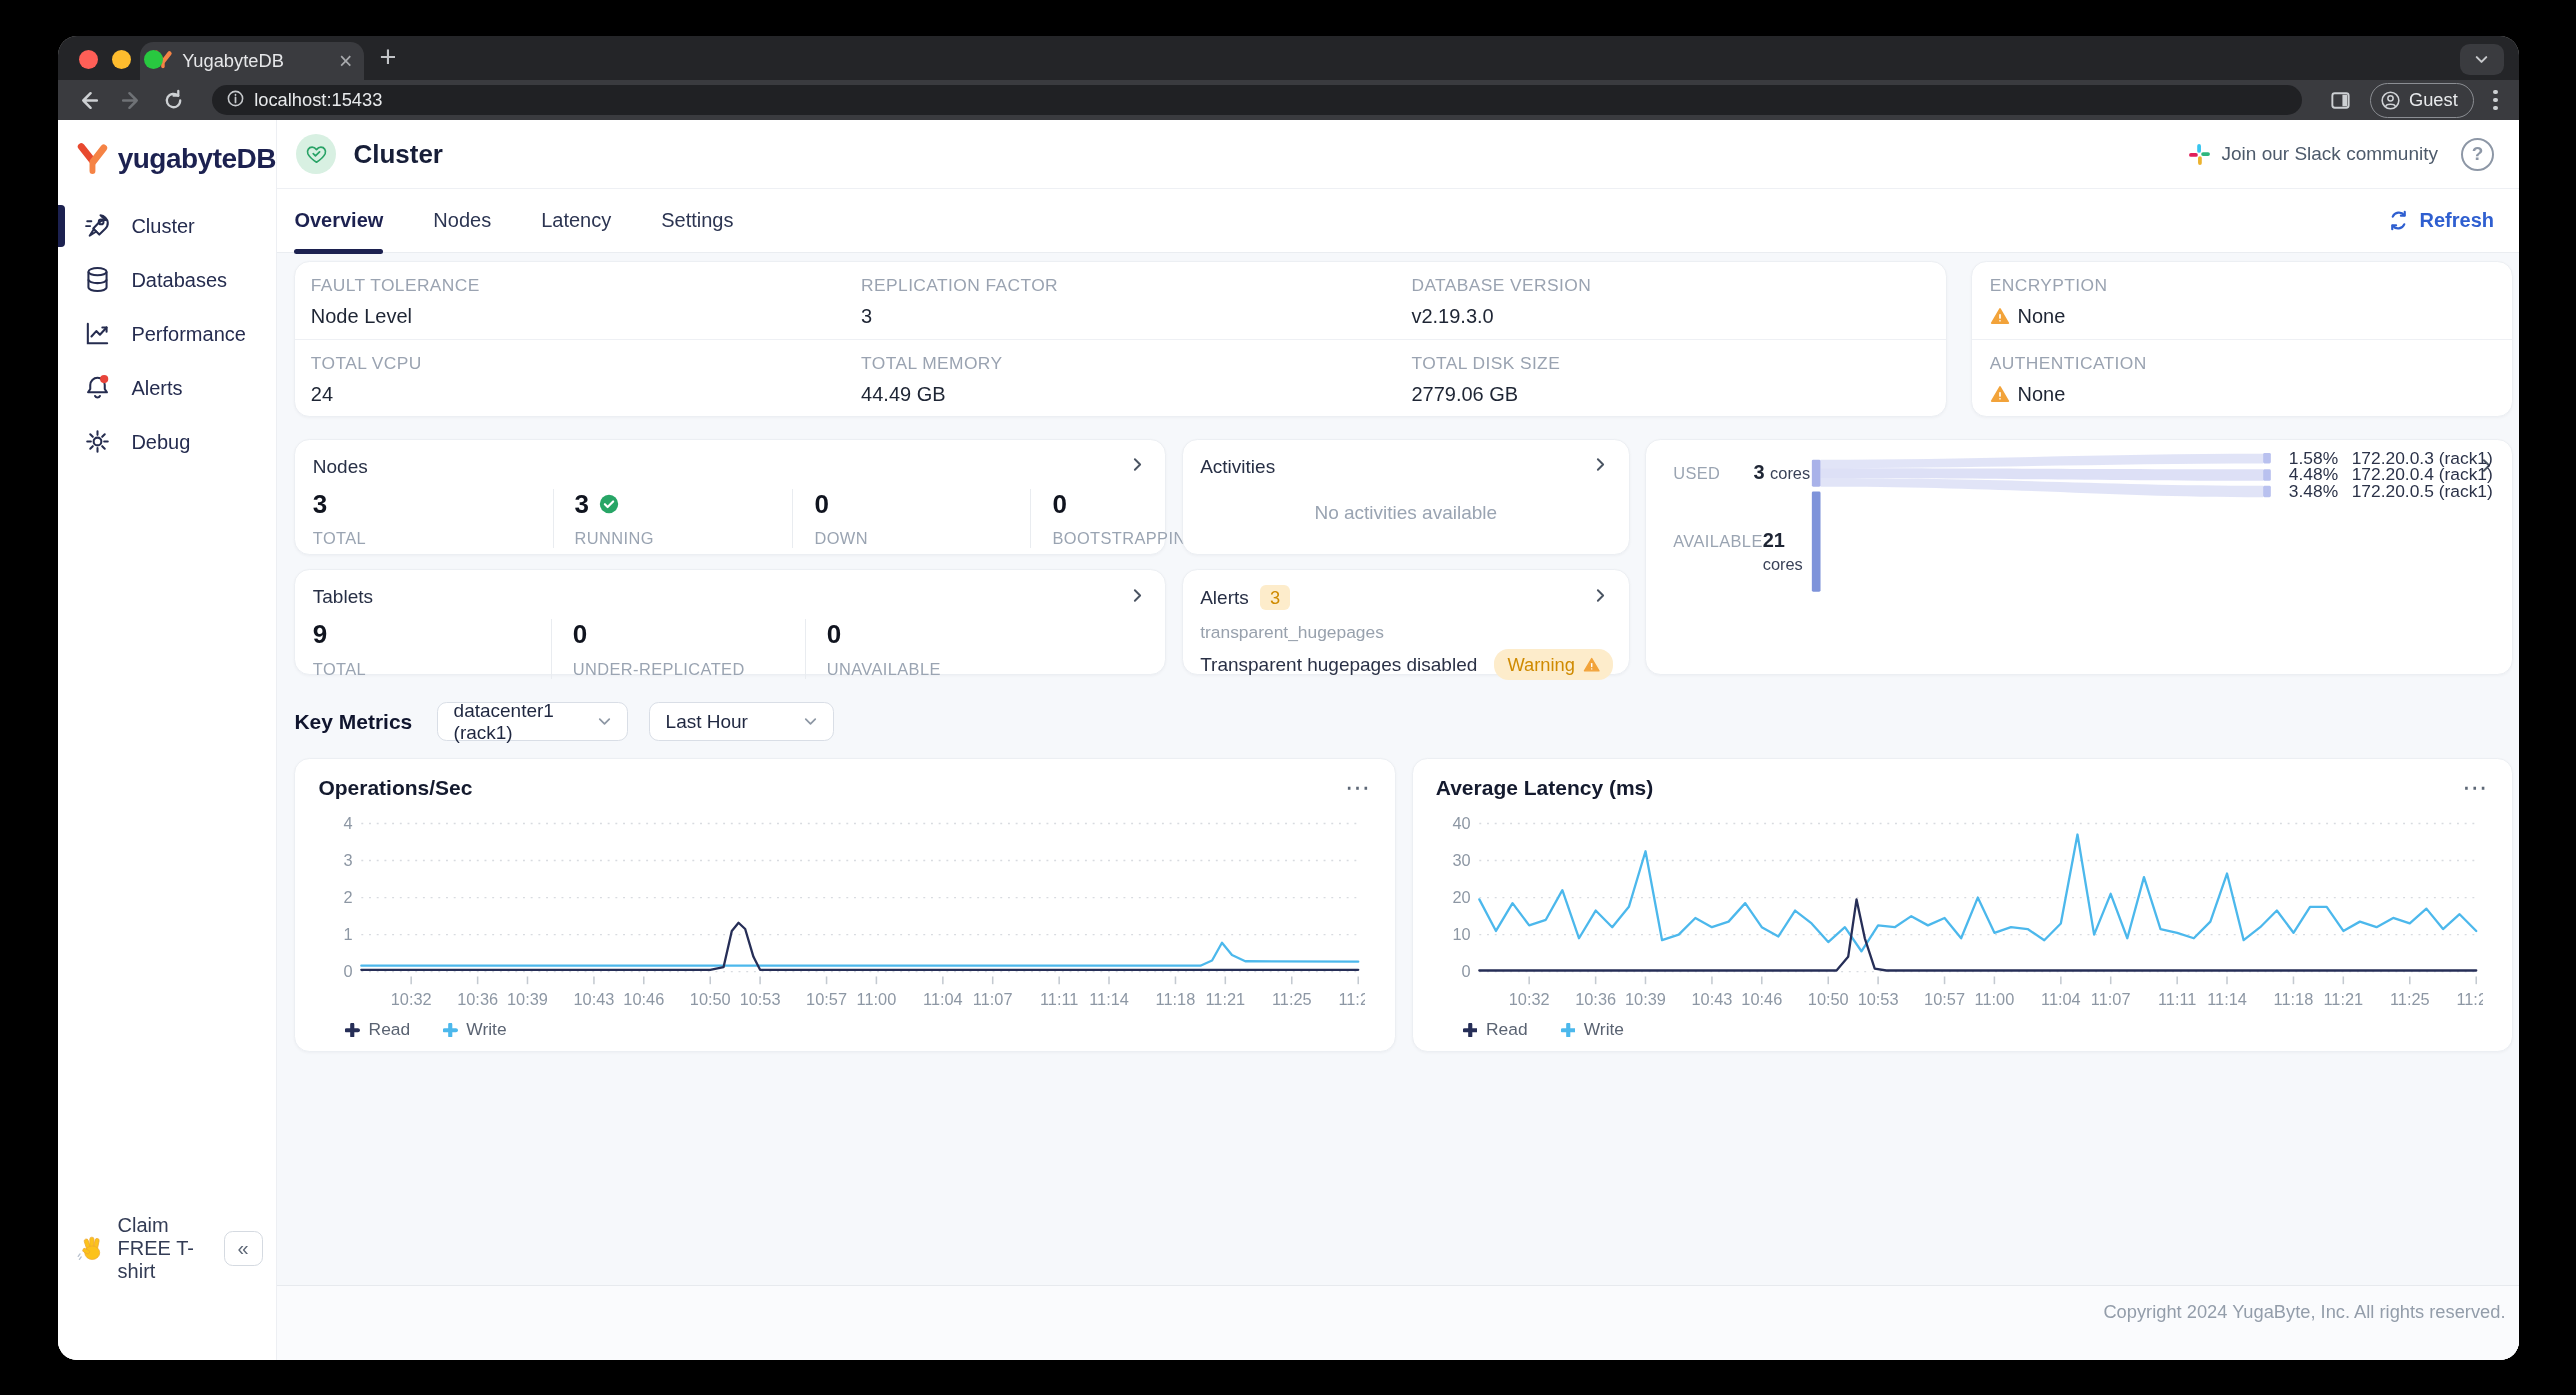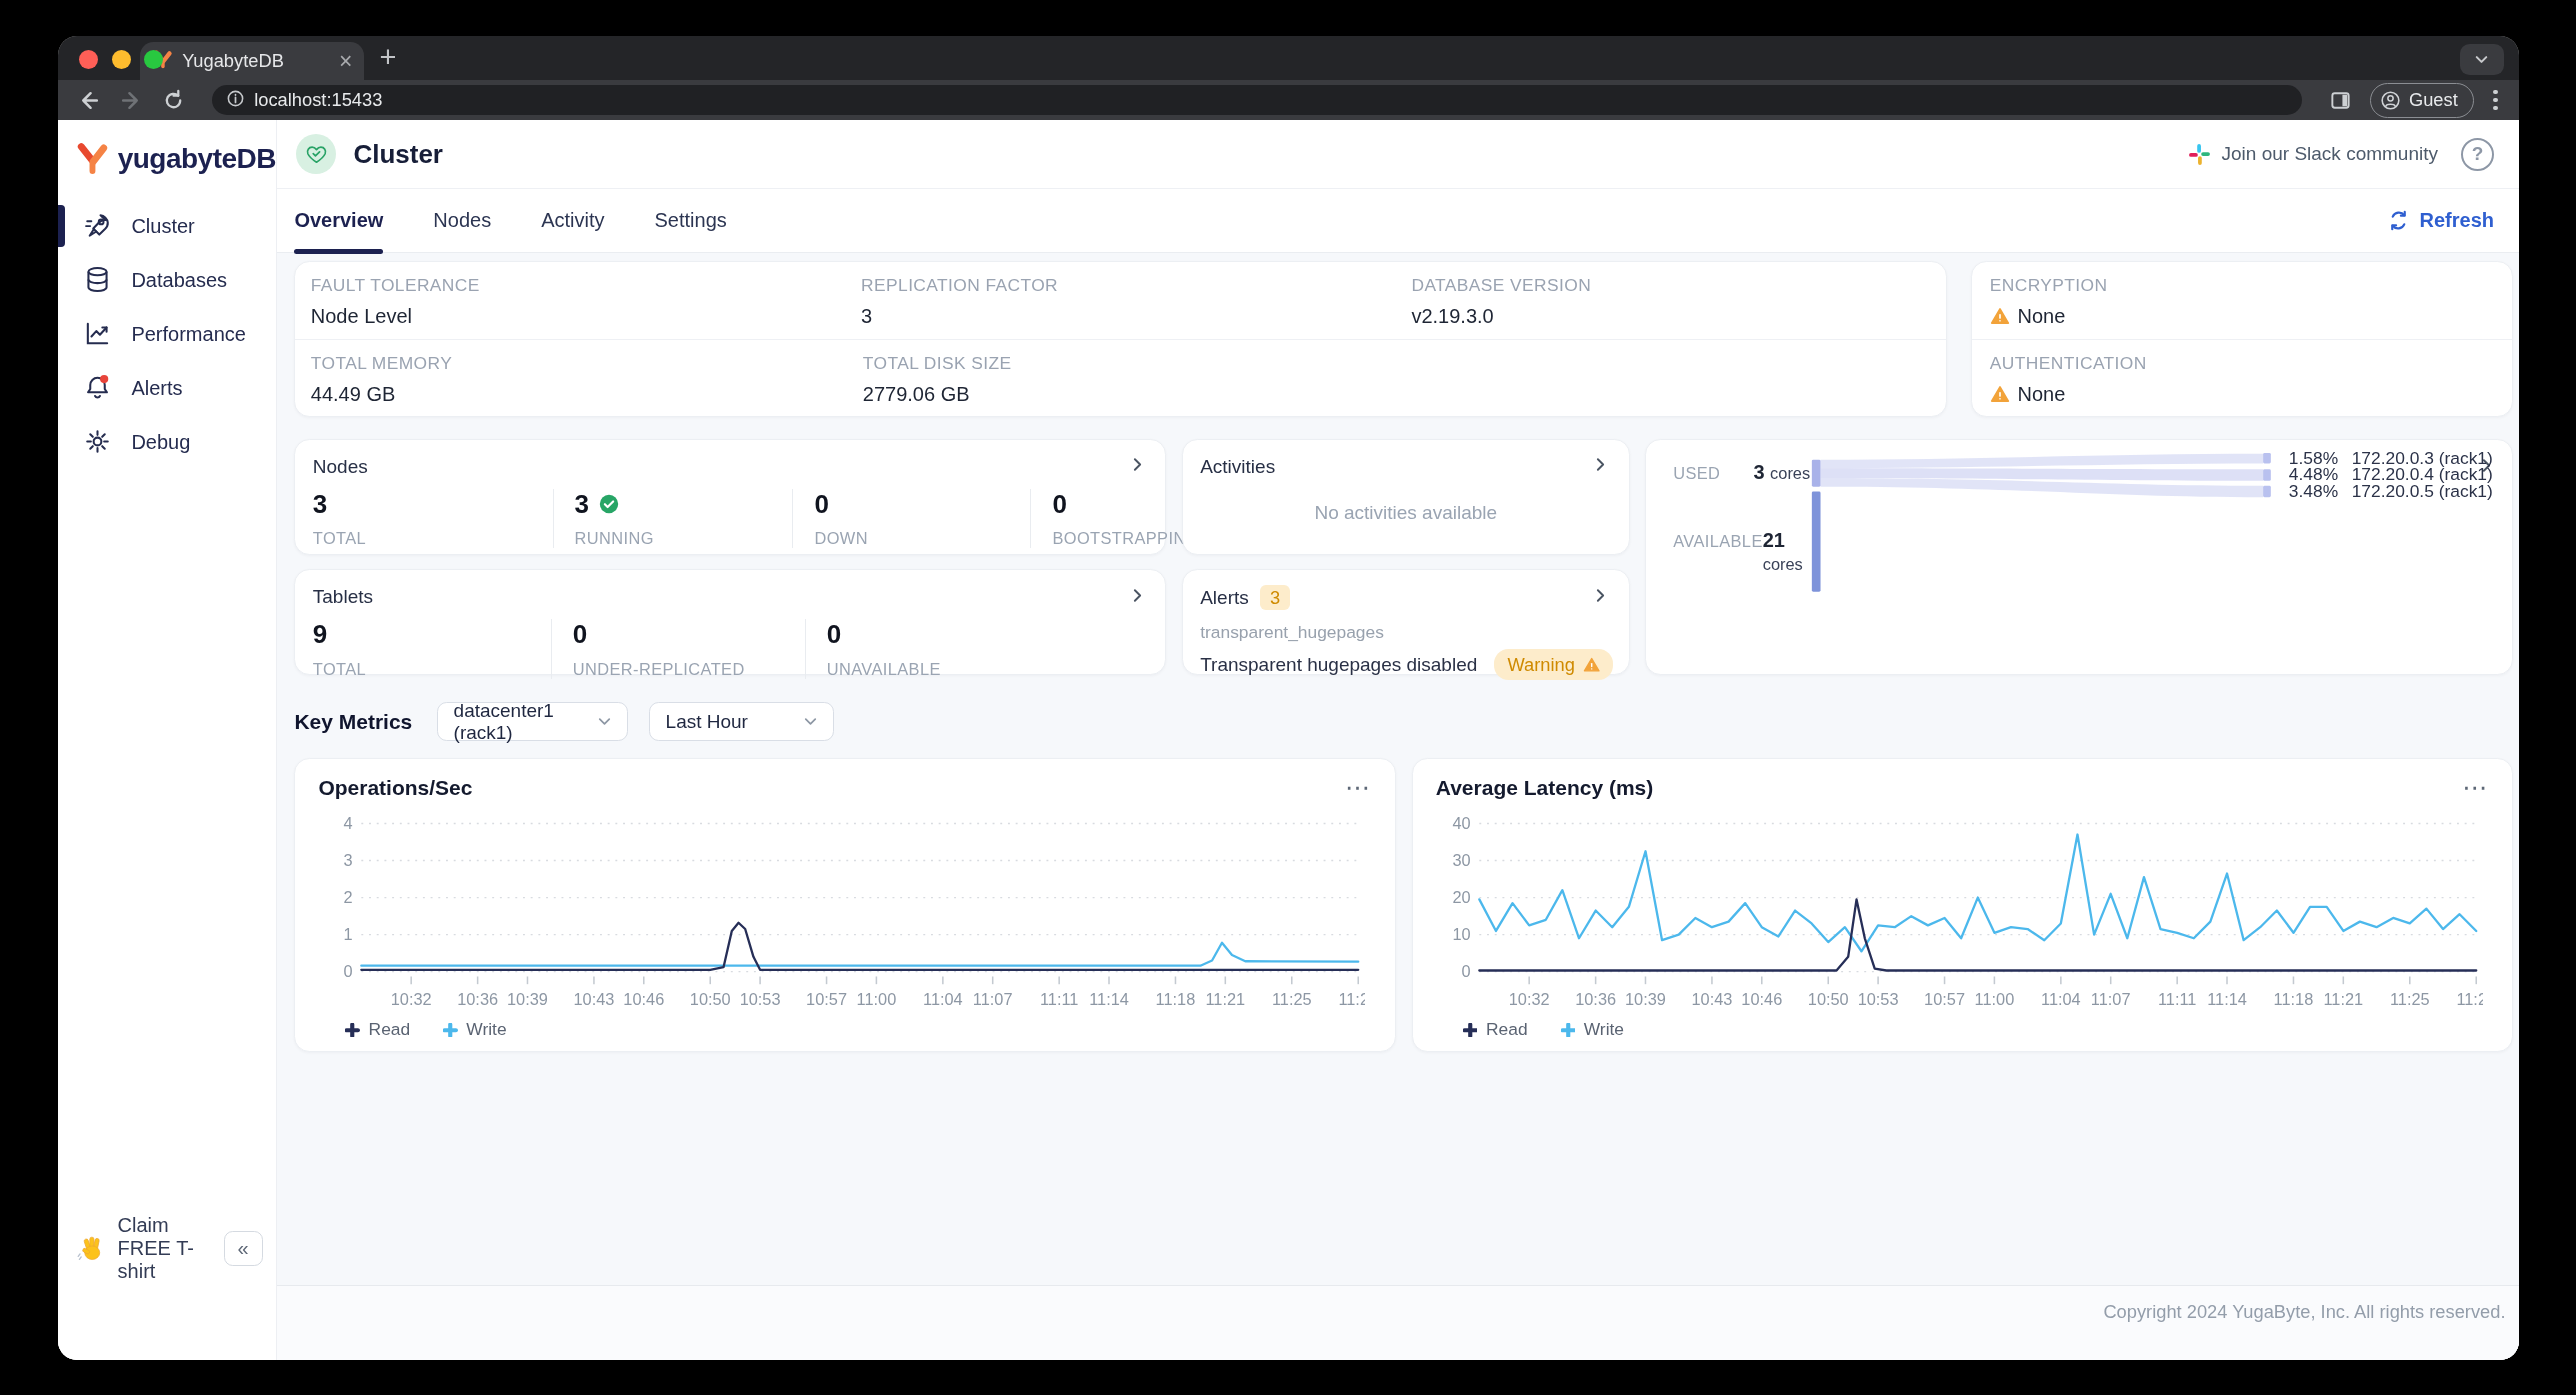--- a/index.html
+++ b/index.html
@@ -295,21 +295,21 @@
               <span>Join our Slack community</span>
             </span>
             <span class="help-circ">?</span>
           </div>
         </header>
 
         <div class="tab-row">
           <div class="ptabs" id="page-tabs">
               <span class="ptab active">Overview</span>
               <span class="ptab">Nodes</span>
-              <span class="ptab">Activity</span>
+              <span class="ptab">Latency</span>
               <span class="ptab">Settings</span>
             </div>
           <span class="refresh">
             <svg width="23" height="23" viewBox="0 0 24 24">
                 <path d="M6 8a7 7 0 0 1 12-1.5" stroke="#2f5fd0" stroke-width="2.3" fill="none" stroke-linecap="round"></path>
                 <path d="M18.5 3v4h-4" stroke="#2f5fd0" stroke-width="2.3" fill="none" stroke-linecap="round" stroke-linejoin="round"></path>
                 <path d="M18 16a7 7 0 0 1-12 1.5" stroke="#2f5fd0" stroke-width="2.3" fill="none" stroke-linecap="round"></path>
                 <path d="M5.5 21v-4h4" stroke="#2f5fd0" stroke-width="2.3" fill="none" stroke-linecap="round" stroke-linejoin="round"></path>
               </svg>
             <span>Refresh</span>
@@ -327,20 +327,24 @@
                   <div class="stat-cell">
                     <div class="stat-label">REPLICATION FACTOR</div>
                     <div class="stat-value">3</div>
                   </div>
                   <div class="stat-cell">
                     <div class="stat-label">DATABASE VERSION</div>
                     <div class="stat-value">v2.19.3.0</div>
                   </div>
                 </div>
                 <div class="stat-grid-row">
+                  <div class="stat-cell">
+                    <div class="stat-label">TOTAL VCPU</div>
+                    <div class="stat-value">24</div>
+                  </div>
                   <div class="stat-cell">
                     <div class="stat-label">TOTAL MEMORY</div>
                     <div class="stat-value">44.49 GB</div>
                   </div>
                   <div class="stat-cell">
                     <div class="stat-label">TOTAL DISK SIZE</div>
                     <div class="stat-value">2779.06 GB</div>
                   </div>
                 </div>
               </section>

